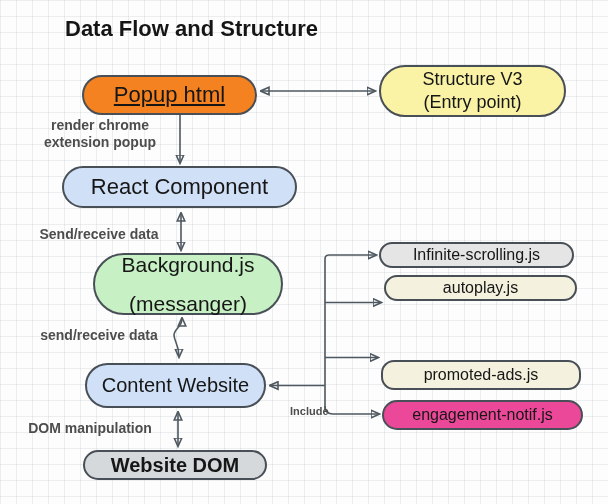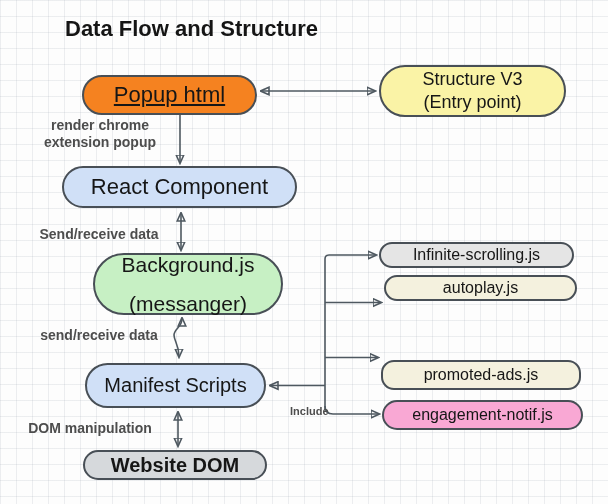--- a/index.html
+++ b/index.html
@@ -80,40 +80,40 @@
 <div class="node n-react" style="background-color: rgb(208, 224, 247);">
   <span>React Component</span>
 </div>
 
 <div class="node n-background" style="background-color: rgb(199, 240, 196); gap: 12px;">
   <span>Background.js</span>
   <span>(messanger)</span>
 </div>
 
 <div class="node n-content" style="background-color: rgb(208, 224, 247);">
-  <span>Manifest Scripts</span>
+  <span>Content Website</span>
 </div>
 
 <div class="node n-website" style="background-color: rgb(214, 217, 220); font-weight: bold;">
   <span>Website DOM</span>
 </div>
 
 <div class="node n-infinite" style="background-color: #e5e5e5;">
   <span>Infinite-scrolling.js</span>
 </div>
 
 <div class="node n-autoplay" style="background-color: rgb(244, 241, 222);">
   <span>autoplay.js</span>
 </div>
 
 <div class="node n-promoted" style="background-color: rgb(244, 241, 222);">
   <span>promoted-ads.js</span>
 </div>
 
-<div class="node n-engagement" style="background-color: #f9a8d4; text-align: center;">
+<div class="node n-engagement" style="background-color: #ec4899; text-align: center;">
   <span>engagement-notif.js</span>
 </div>
 
 <div class="elabel l-render">
   <div>render chrome</div>
   <div>extension popup</div>
 </div>
 
 <div class="elabel l-send-top">Send/receive data</div>
 

